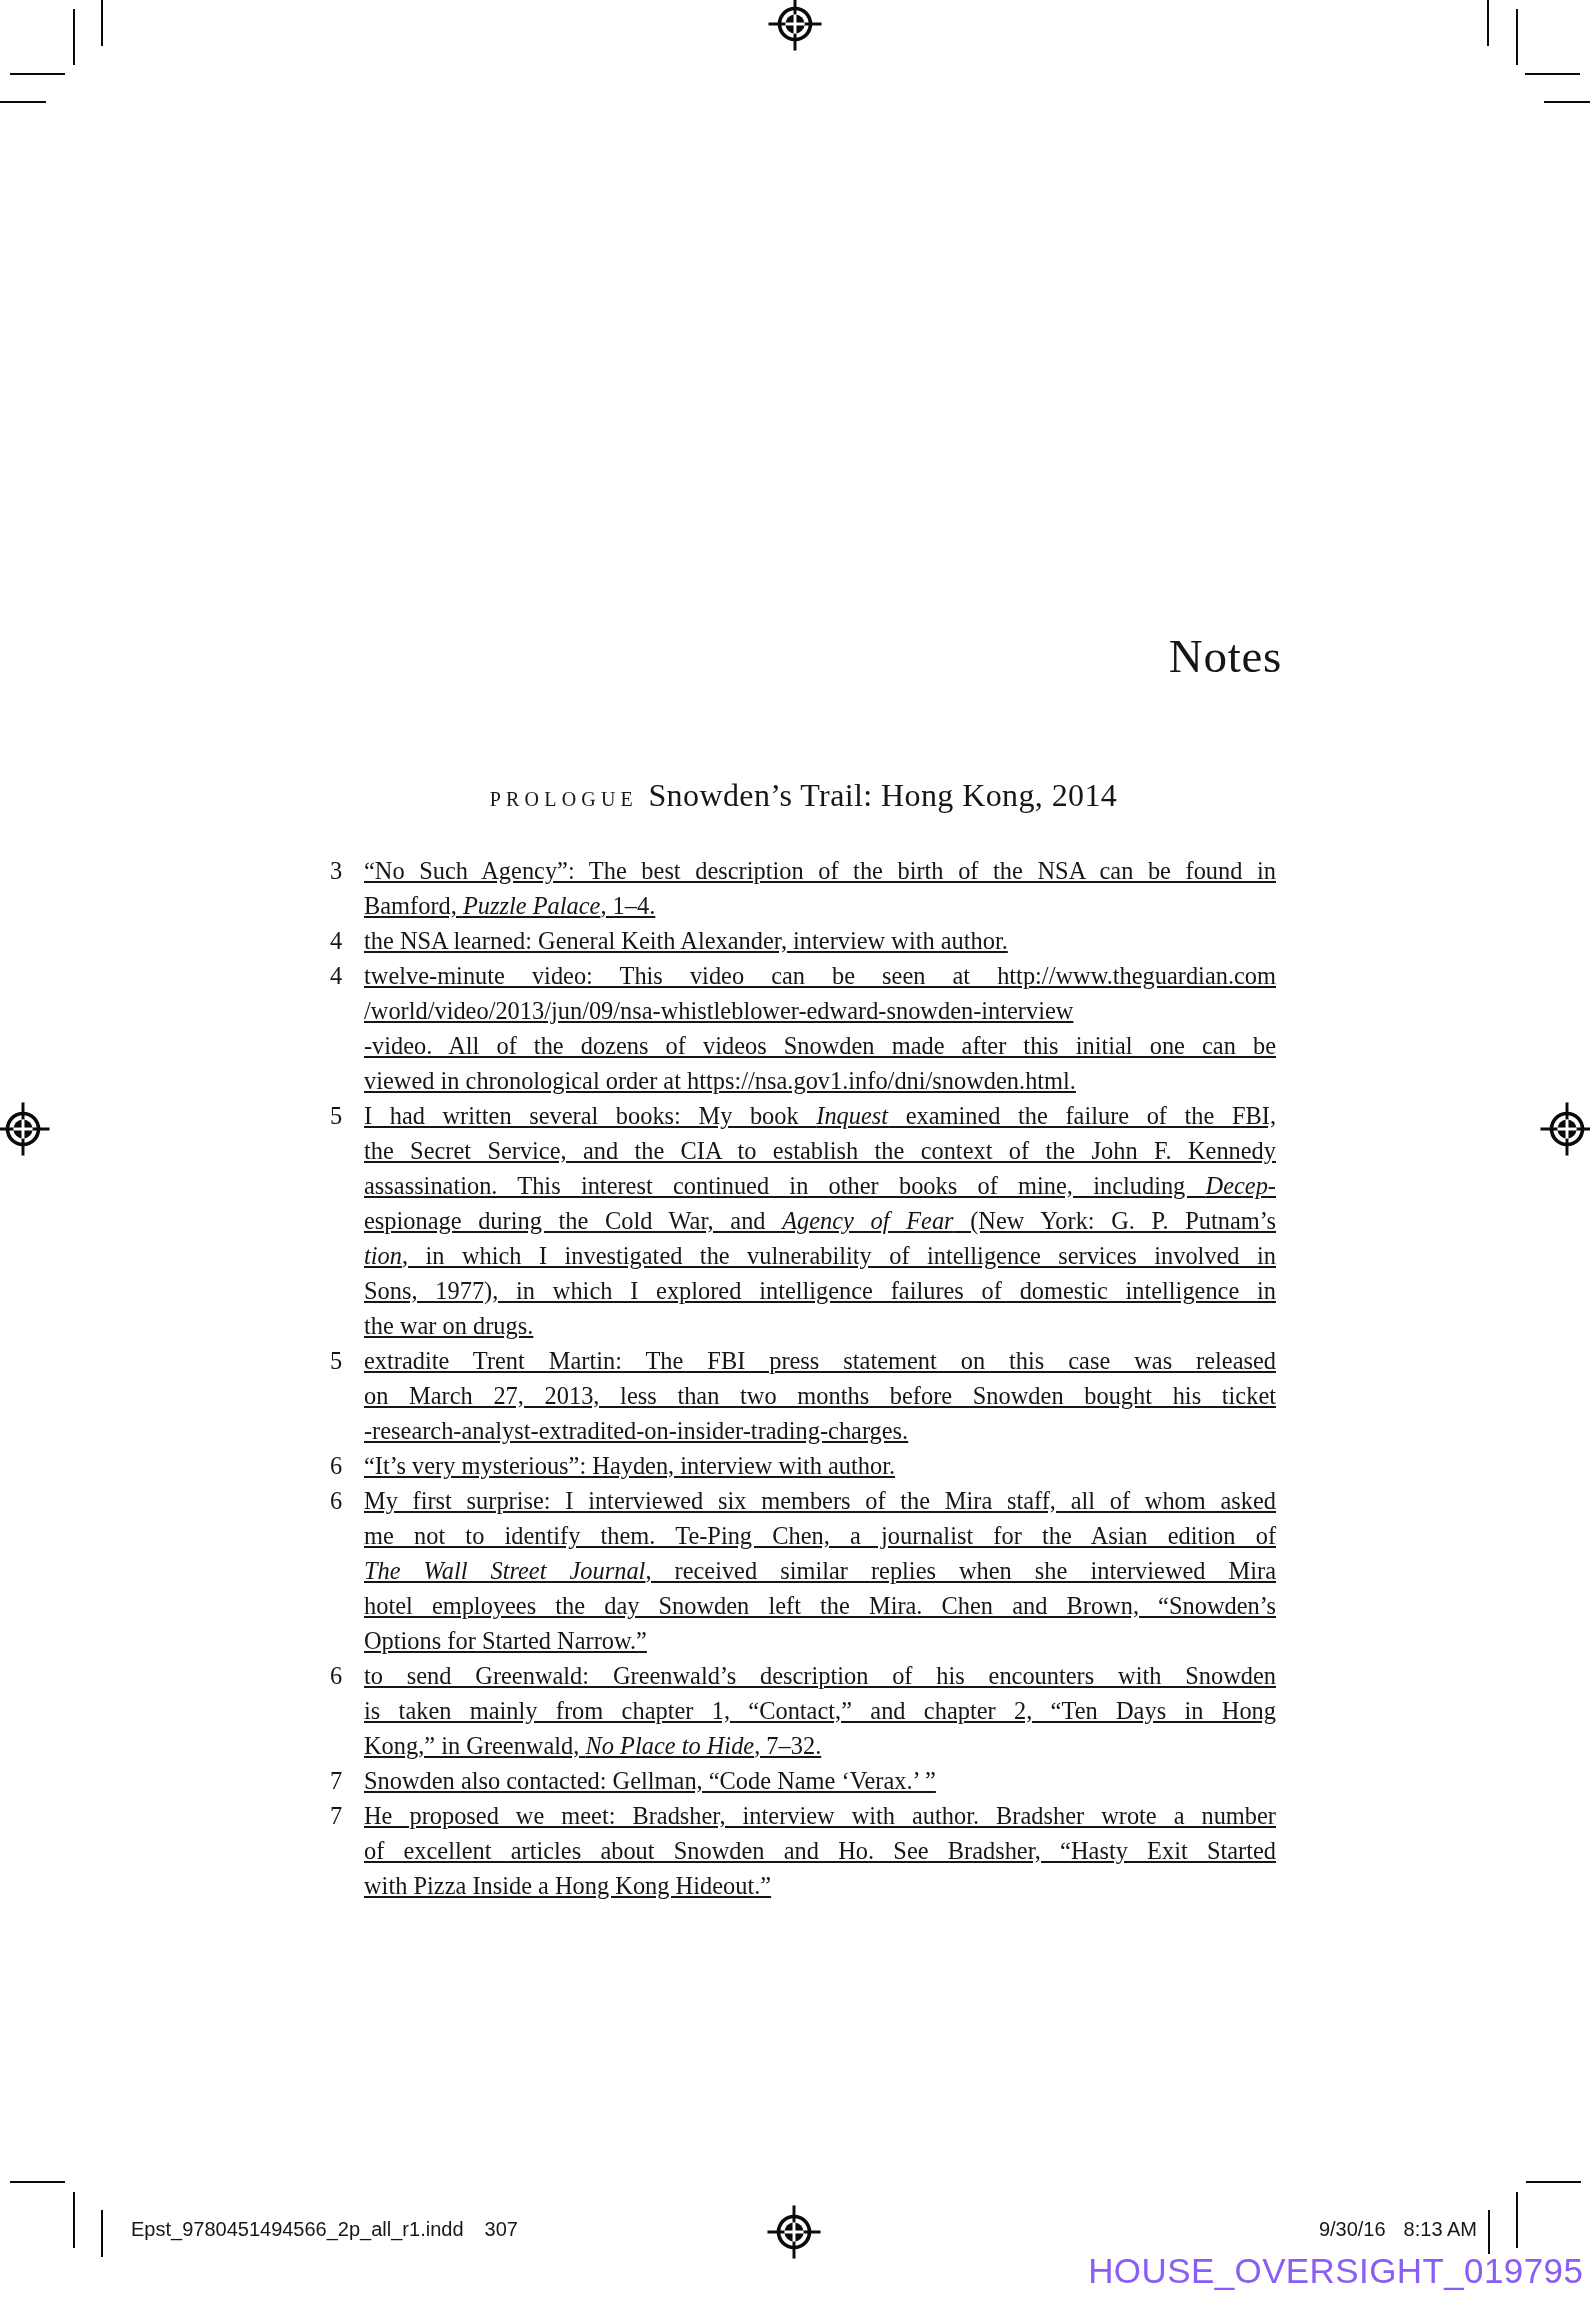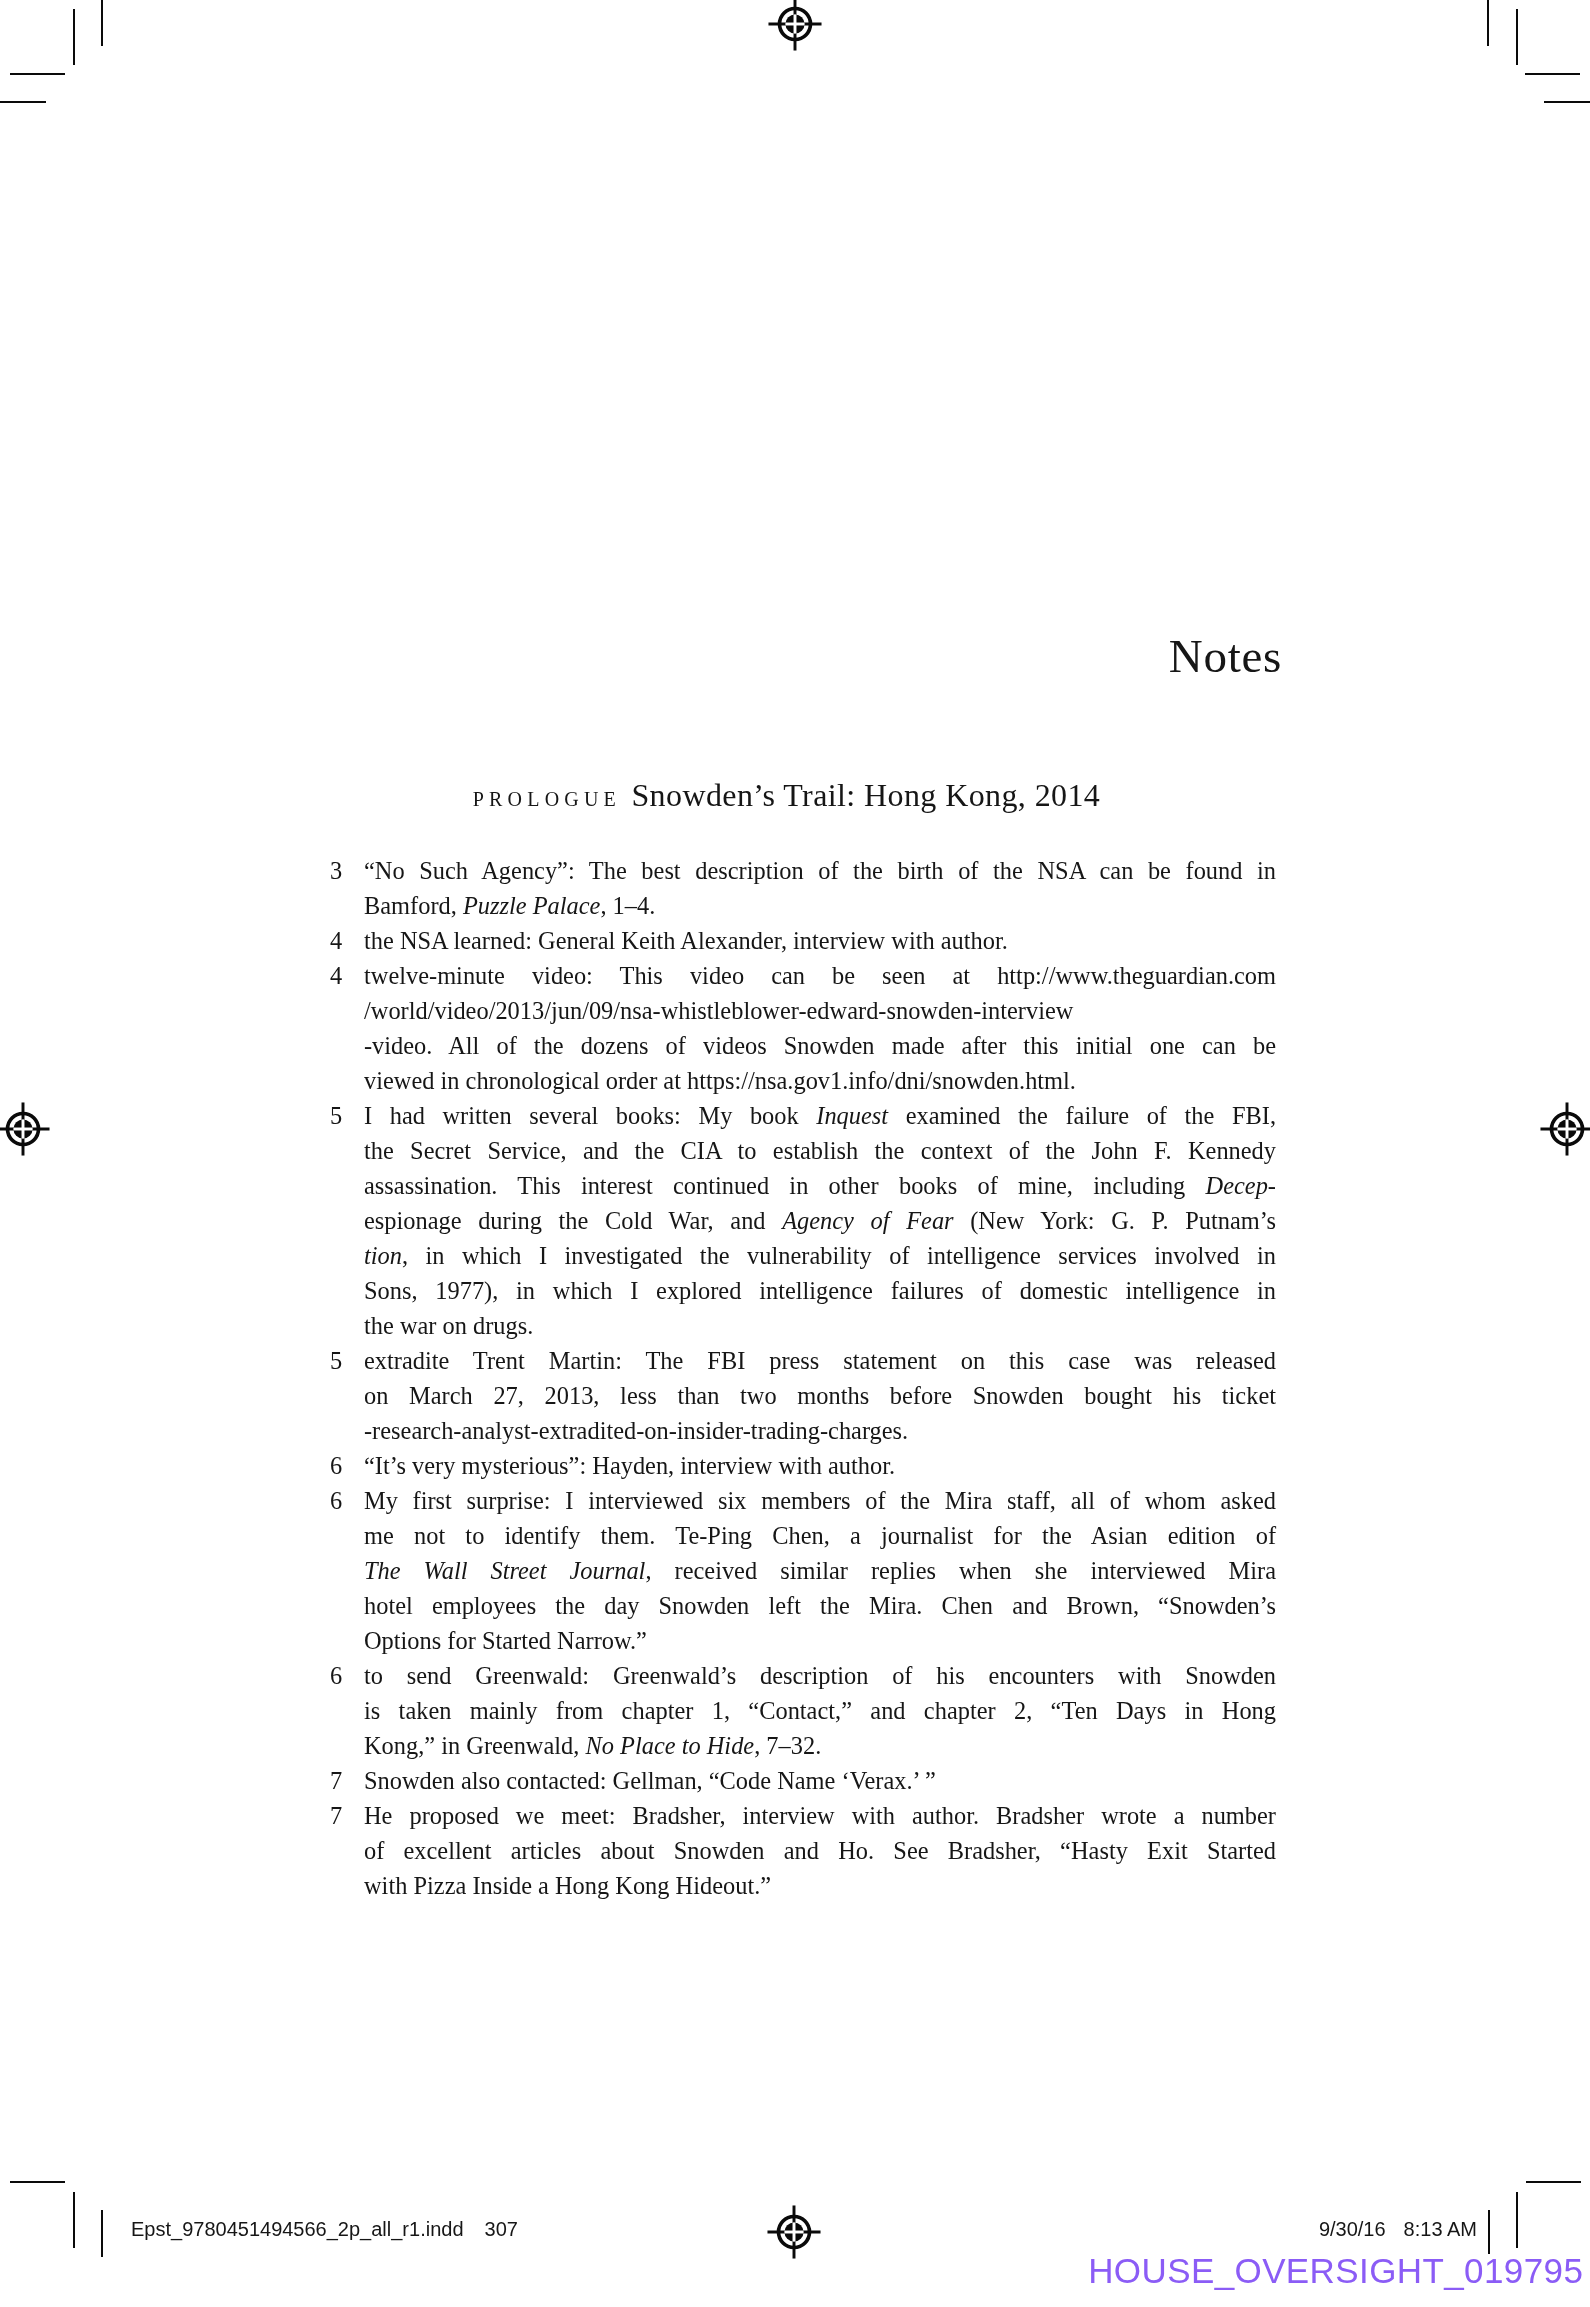--- a/index.html
+++ b/index.html
@@ -21,21 +21,21 @@
     position: absolute;
     top: 630px; left: 303px; width: 979px;
     text-align: right;
     font-size: 47px;
     line-height: 53px;
     letter-spacing: 0.7px;
   }
   
   .section-heading {
     position: absolute;
-    top: 777px; left: 297px; width: 979px;
+    top: 777px; left: 314px; width: 979px;
     text-align: center;
     white-space: nowrap;
   }
   .section-heading .kicker {
     font-size: 20px;
     letter-spacing: 5.2px;
     vertical-align: baseline;
   }
   .section-heading .head-title {
     font-size: 32px;
@@ -50,21 +50,21 @@
     font-size: 24.4px;
     line-height: 35px;
   }
   .note-row { display: flex; }
   .note-num {
     width: 34px;
     flex: 0 0 34px;
     text-align: left;
   }
   .note-text { width: 912px; flex: 0 0 912px; }
-  .note-line { text-align: justify; text-align-last: justify; }
+  .note-line { text-align: justify; text-align-last: justify; text-decoration: underline; }
   .note-line.last { text-align-last: left; }
   .it { font-style: italic; }
   
   .slug-left {
     position: absolute;
     top: 2218px; left: 131px;
     font-family: "Liberation Sans", sans-serif;
     font-size: 20px;
     white-space: nowrap;
   }

